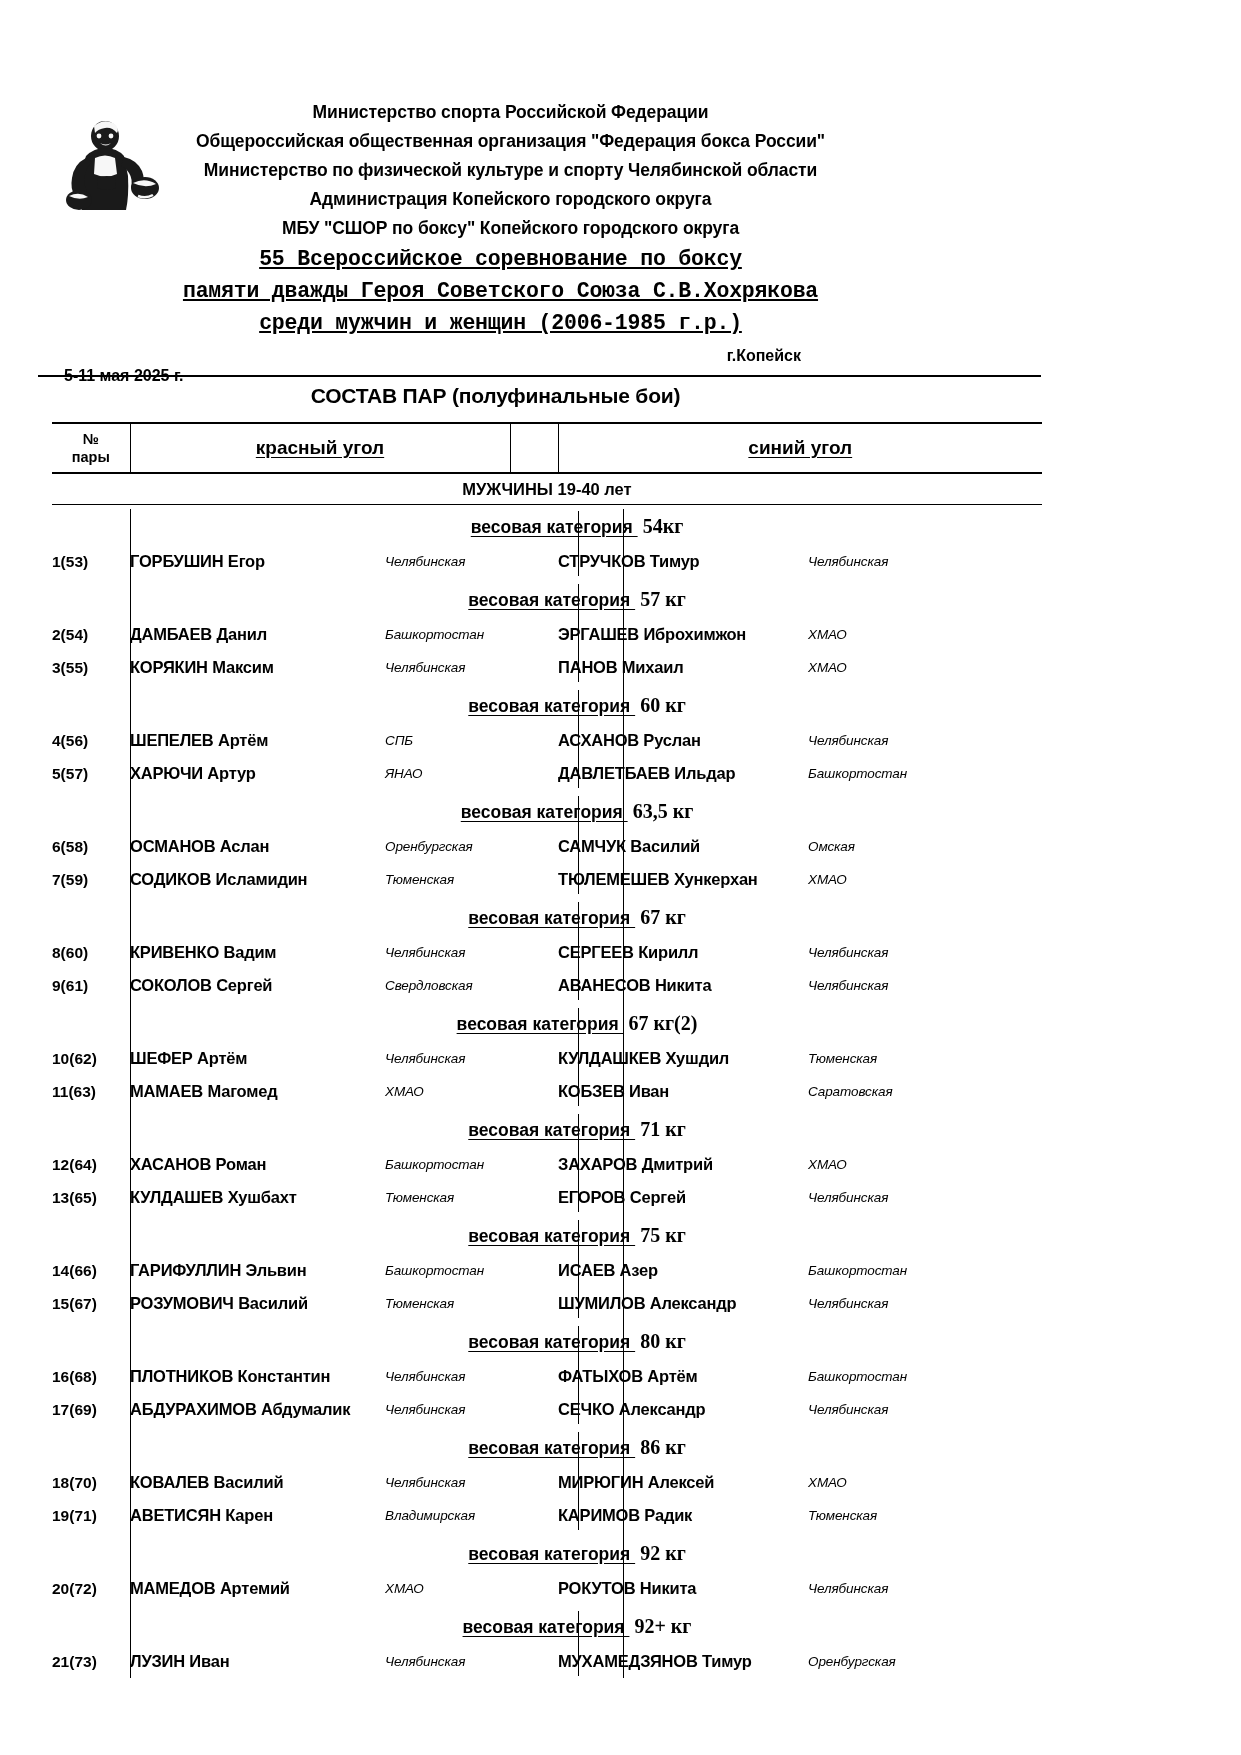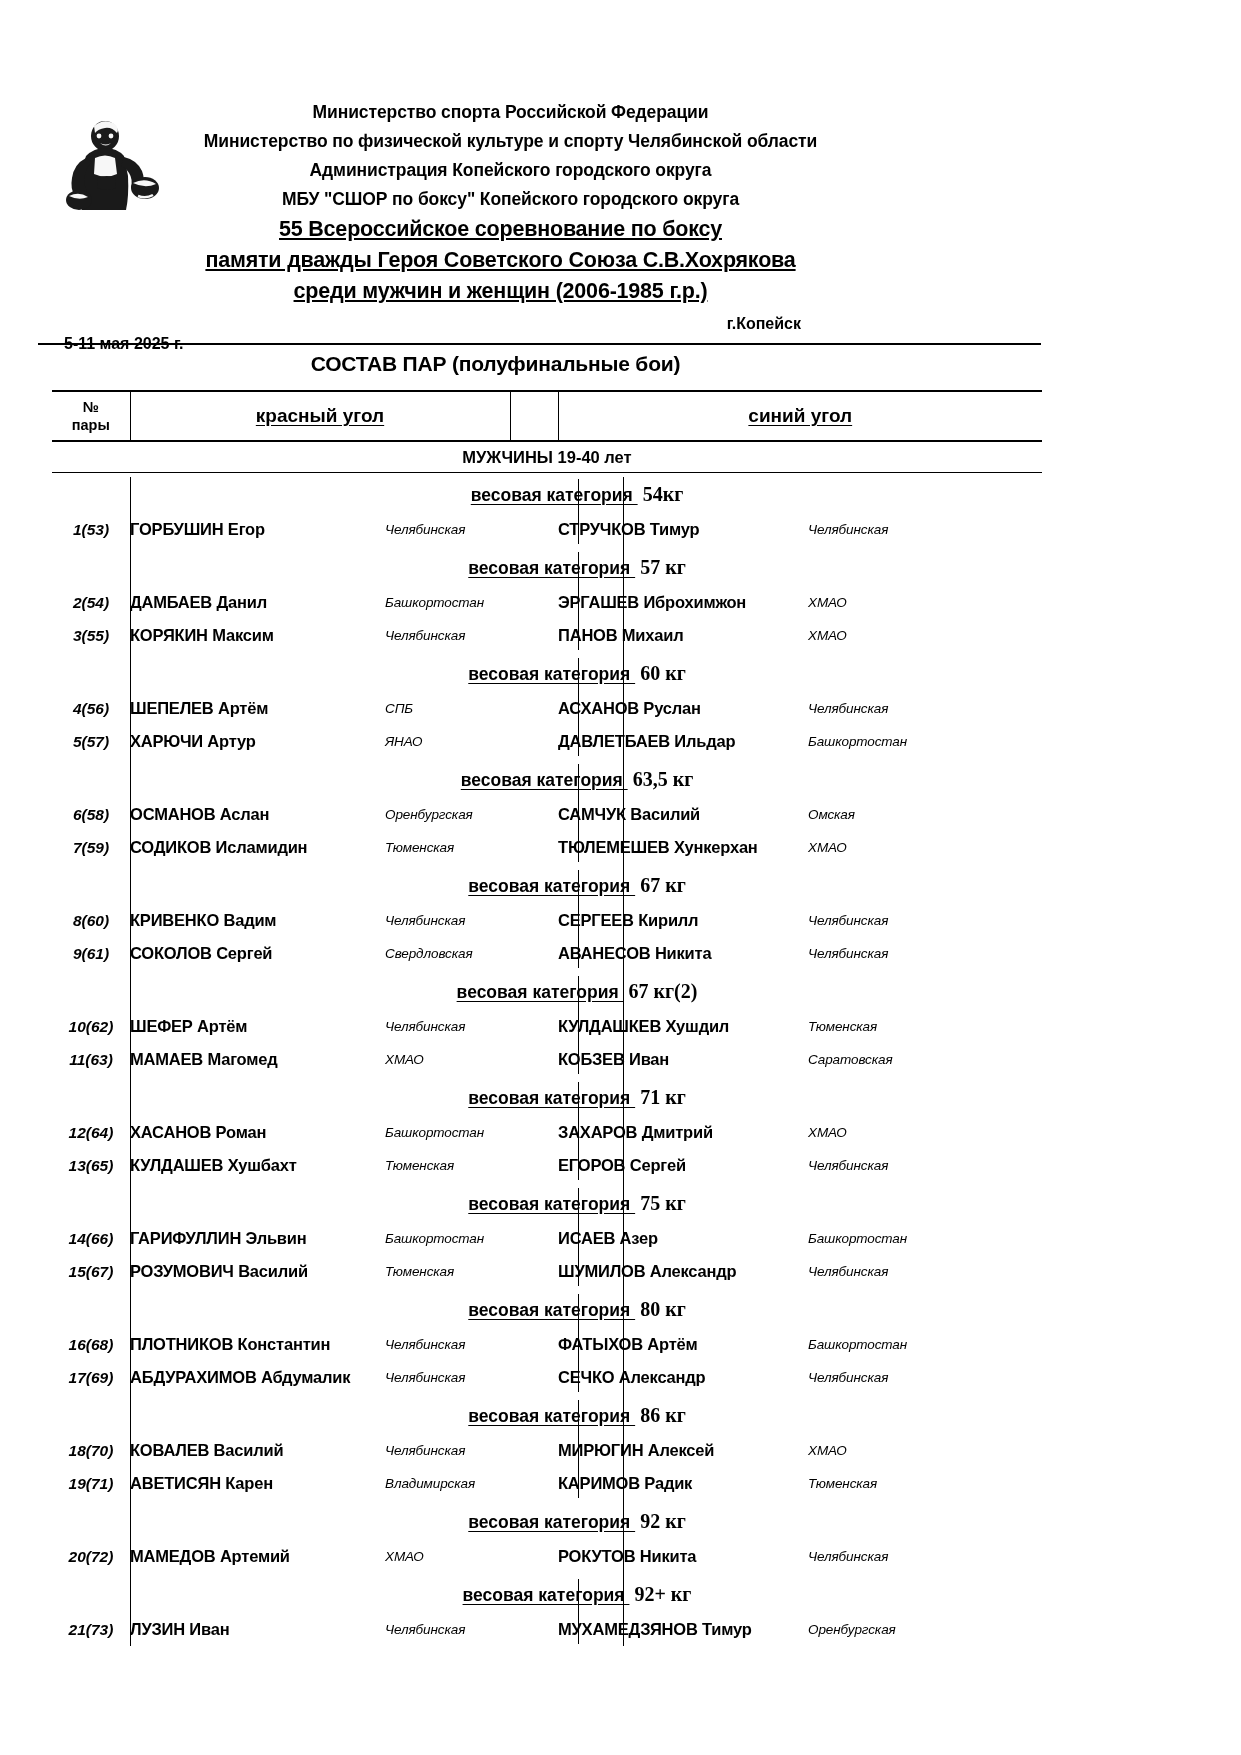--- a/index.html
+++ b/index.html
@@ -49,20 +49,21 @@
   .title-line {
     text-align: center;
     font-size: 21.5px;
     font-weight: bold;
     line-height: 31px;
     letter-spacing: -0.2px;
   }
   .title-line span.u {
     text-decoration: underline;
     text-underline-offset: 2px;
+    font-family: Liberation Mono, monospace;
   }
   .daterow {
     position: relative;
     height: 30px;
     margin-top: 6px;
   }
   .daterow .left {
     position: absolute;
     left: 64px;
     top: 2px;
@@ -182,25 +183,24 @@
   .wc .kg {
     font-size: 20px;
     font-weight: bold;
     font-family: "Liberation Serif", serif;
     margin-left: 5px;
   }
 
   
   tr.bout td { height: 33px; }
   td.pairno {
-    text-align: center;
+    text-align: left;
     padding-right: 9px;
     font-size: 15.5px;
     font-weight: bold;
-    font-style: italic;
     white-space: nowrap;
   }
   td.rname {
     font-size: 16.5px;
     font-weight: bold;
     padding-left: 6px;
     white-space: nowrap;
     letter-spacing: -0.2px;
   }
   td.rreg, td.breg {
@@ -256,20 +256,21 @@
         <ellipse cx="83" cy="76" rx="14" ry="11"></ellipse>
         <path d="M71 71 q12 -6 23 1 q-11 5 -23 -1 z" fill="#f7f7f7"></path>
         <path d="M76 84 q8 3 15 -1" stroke="#f7f7f7" stroke-width="2.5" fill="none"></path>
       </g>
     </svg>
   </div>
 
   <div class="header-block">
     <div class="org-lines">
       <div class="org-line">Министерство спорта Российской Федерации</div>
+      <div class="org-line">Общероссийская общественная организация "Федерация бокса России"</div>
       <div class="org-line">Министерство по физической культуре и спорту  Челябинской области</div>
       <div class="org-line">Администрация Копейского городского округа</div>
       <div class="org-line">МБУ "СШОР по боксу" Копейского городского округа</div>
     </div>
 
     <div class="title-line">
       <span class="u">55  Всероссийское соревнование по боксу</span>
     </div>
     <div class="title-line">
       <span class="u">памяти дважды Героя Советского Союза С.В.Хохрякова</span>

